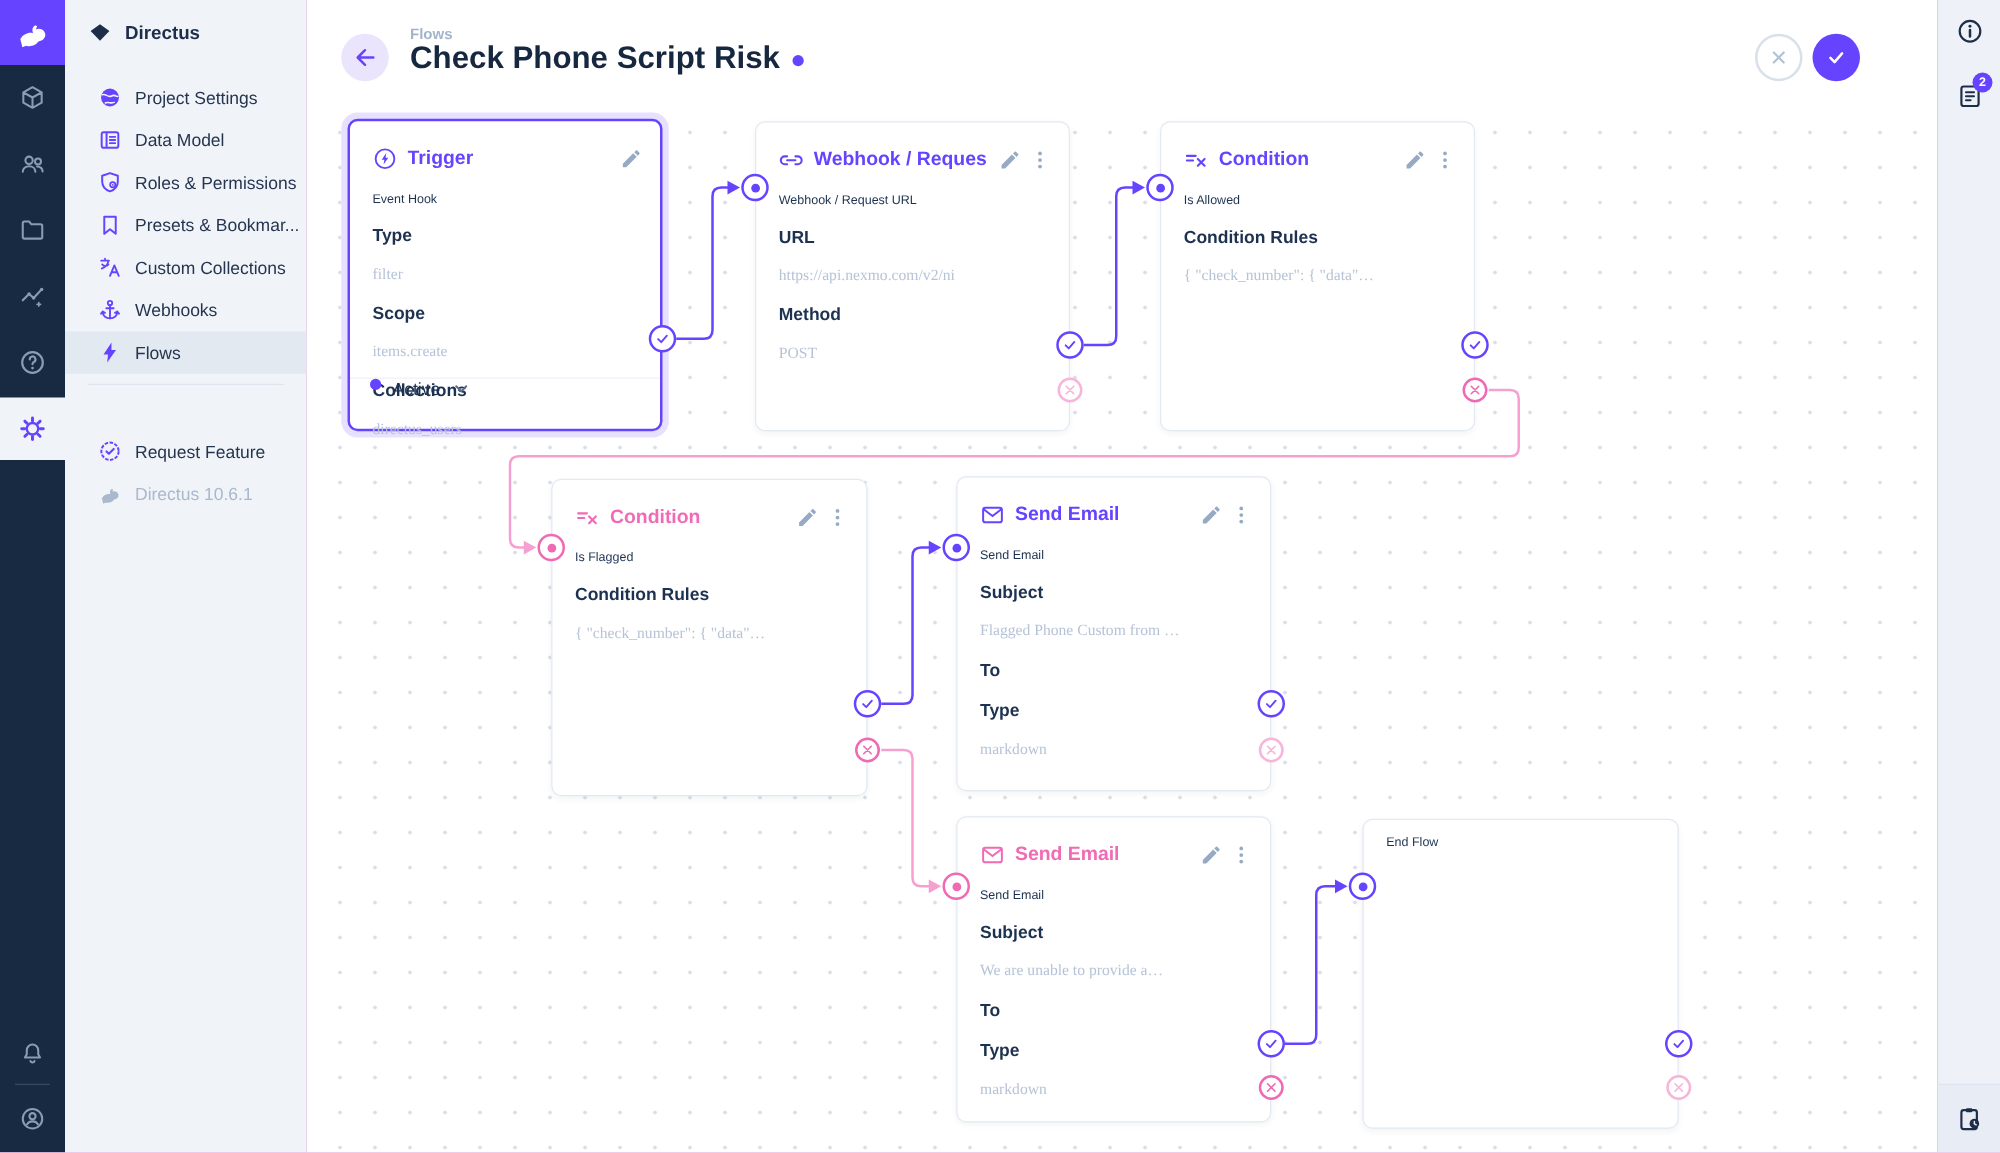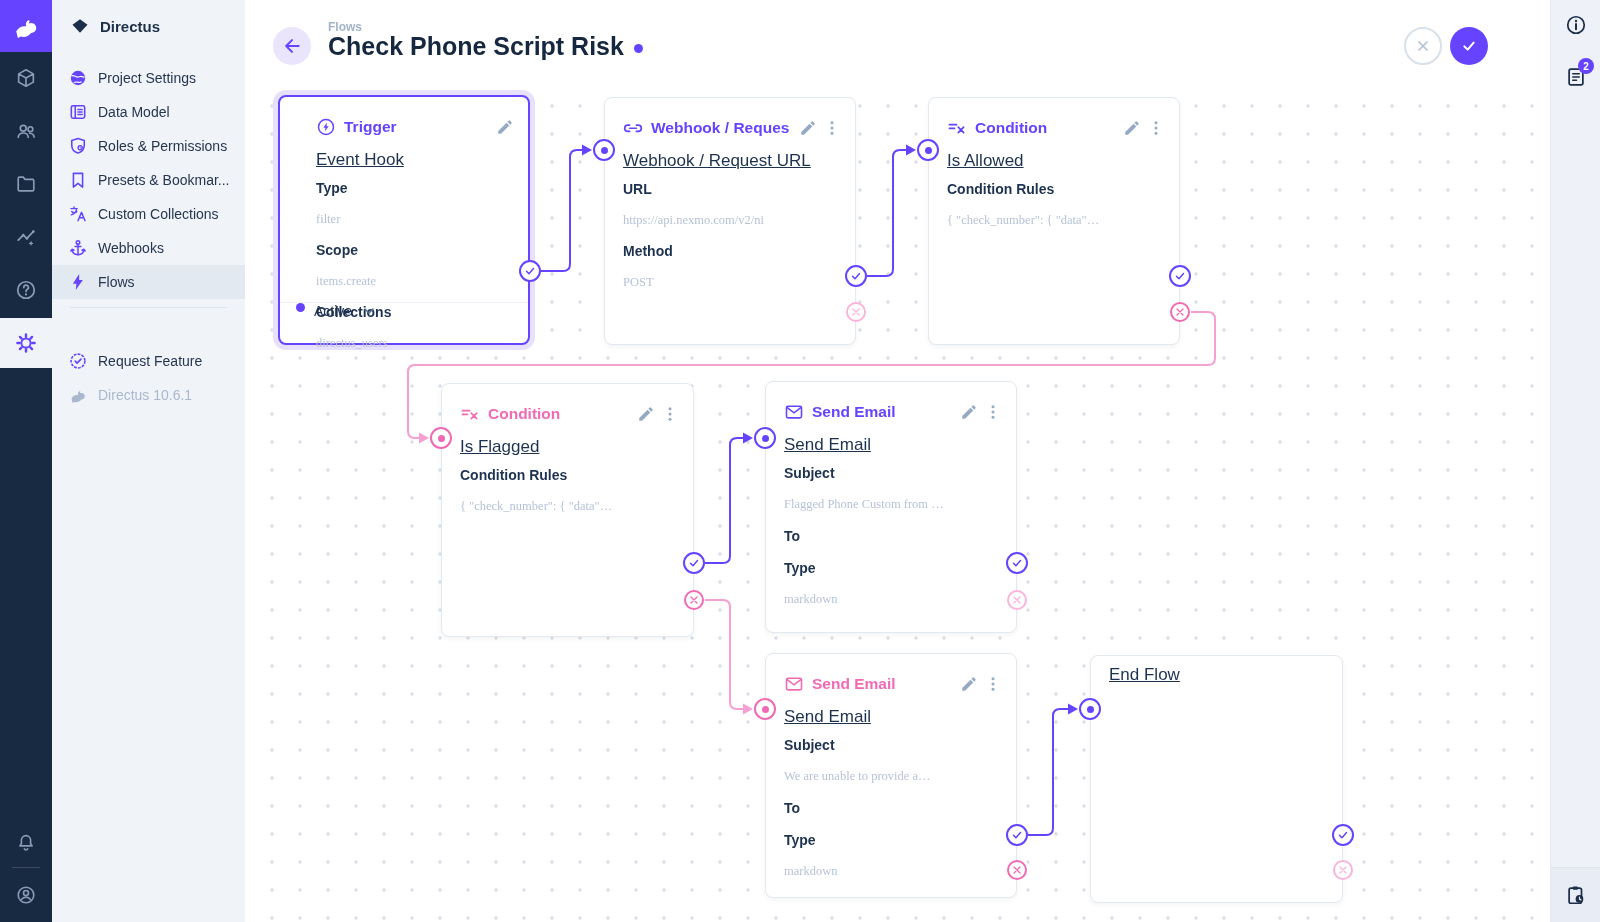--- a/index.html
+++ b/index.html
@@ -9,21 +9,21 @@
   
   #rail{position:absolute;left:0;top:0;width:52px;height:922px;background:#172a42;z-index:20;}
   #rail-logo{position:absolute;left:0;top:0;width:52px;height:52px;background:#6644ff;display:flex;align-items:center;justify-content:center;}
   .rail-ic{position:absolute;left:0;width:52px;height:40px;display:flex;align-items:center;justify-content:center;color:#8a9cb5;}
   .rail-ic svg.i{width:22px;height:22px;}
   #rail-active{position:absolute;left:0;top:318px;width:52px;height:50px;background:#f0f4f9;}
   .rail-div{position:absolute;left:12px;width:28px;height:1px;background:#37485f;}
   
   #sidebar{position:absolute;left:52px;top:0;width:193px;height:922px;background:#f0f4f9;z-index:19;}
   #sb-head{display:flex;align-items:center;gap:10px;height:52px;padding-left:18px;font-weight:700;font-size:15px;color:#1d2e49;}
-  .sb-item{position:absolute;left:0;width:193px;height:34px;display:flex;align-items:center;gap:10px;padding-left:16px;box-sizing:border-box;font-size:14px;color:#25354f;font-weight:500;cursor:pointer;}
+  .sb-item{position:absolute;left:0;width:193px;height:34px;display:flex;align-items:center;gap:10px;padding-left:26px;box-sizing:border-box;font-size:14px;color:#25354f;font-weight:500;cursor:pointer;}
   .sb-item .icon{color:#6644ff;}
   .sb-item.active{background:#e3e9f1;}
   .sb-item.version{color:#a9b8cc;}
   .sb-item.version .icon{color:#a9b8cc;}
   .sb-div{position:absolute;left:18px;right:18px;height:1px;background:#dfe5ee;}
   
   #rrail{position:absolute;right:0;top:0;width:50px;height:922px;background:#eef2f8;border-left:1px solid #e3e9f2;z-index:20;box-sizing:border-box;}
   .rr-ic{position:absolute;left:0;width:50px;height:40px;display:flex;align-items:center;justify-content:center;color:#1d2e49;}
   .rr-ic svg.i{width:22px;height:22px;}
   #rr-badge{position:absolute;right:6px;top:58px;min-width:16px;height:16px;border-radius:8px;background:#6644ff;color:#fff;font-size:10px;font-weight:700;display:flex;align-items:center;justify-content:center;z-index:2;}
@@ -34,30 +34,30 @@
   #wires{position:absolute;left:0;top:0;z-index:2;}
   
   #back-btn{position:absolute;left:28px;top:27px;width:38px;height:38px;border-radius:50%;background:#eae5fd;color:#6644ff;display:flex;align-items:center;justify-content:center;z-index:10;cursor:pointer;}
   #crumb{position:absolute;left:83px;top:20px;font-size:12px;font-weight:600;color:#a3b4c9;z-index:10;}
   #pg-title{position:absolute;left:83px;top:32px;font-size:25px;font-weight:700;color:#16283f;z-index:10;display:flex;align-items:center;gap:10px;}
   #pg-title .dot{width:9px;height:9px;border-radius:50%;background:#6644ff;margin-top:4px;}
   #btn-cancel{position:absolute;left:1159px;top:27px;width:38px;height:38px;border-radius:50%;background:#fff;border:2px solid #d8e0ea;color:#b3c1d4;display:flex;align-items:center;justify-content:center;box-sizing:border-box;z-index:10;cursor:pointer;}
   #btn-save{position:absolute;left:1205px;top:27px;width:38px;height:38px;border-radius:50%;background:#6644ff;color:#fff;display:flex;align-items:center;justify-content:center;z-index:10;cursor:pointer;}
   
   .card{position:absolute;background:#fff;border:1px solid #e2e9f1;border-radius:8px;box-shadow:0 2px 5px rgba(23,41,64,.05);z-index:3;box-sizing:border-box;}
-  .card.selected{border:2px solid #6644ff;box-shadow:0 0 0 5px #e7e1ff;padding-left:18px;}
+  .card.selected{border:2px solid #6644ff;box-shadow:0 0 0 5px #e7e1ff;}
   .head{display:flex;align-items:center;gap:8px;height:44px;box-sizing:border-box;padding:16px 12px 0 18px;}
   .title{font-size:15.5px;font-weight:700;max-width:150px;white-space:nowrap;overflow:hidden;}
   .accent-t{color:#6644ff;}
   .pink-t{color:#f06ab5;}
   .t-icon{width:20px;height:20px;flex:0 0 auto;}
   .acts{margin-left:auto;display:flex;gap:2px;color:#97aac3;}
   .acts .icon{width:22px;height:22px;cursor:pointer;}
   .acts svg.i{width:18px;height:18px;}
-  .name{padding:0 18px;margin-top:9px;line-height:20px;font-size:17px;color:#1d3251;text-decoration:underline;}
+  .name{padding:0 18px;margin-top:9px;line-height:20px;font-size:10px;color:#1d3251;}
   .fl{font-size:14px;font-weight:600;color:#1d3251;margin:9px 18px 1px;line-height:19px;}
   .fv{font-family:Liberation Serif, serif;font-size:12.5px;color:#b6c3d7;margin:12px 18px;line-height:19px;white-space:nowrap;overflow:hidden;}
   .t-foot{position:absolute;left:0;right:0;bottom:0;height:40px;border-top:1px solid #edf1f7;display:flex;gap:9px;padding:0 16px;font-size:14px;color:#1d3251;cursor:pointer;}
   .t-foot .sdot{width:9px;height:9px;border-radius:50%;background:#6644ff;}
   .t-foot svg.i{width:16px;height:16px;color:#5b6f8d;}
   
   .conn{position:absolute;width:22px;height:22px;border-radius:50%;background:#fff;border:2px solid #6644ff;color:#6644ff;display:flex;align-items:center;justify-content:center;box-sizing:border-box;z-index:5;cursor:pointer;}
   .conn.reject{width:20px;height:20px;border-color:#ef6ab3;color:#ef6ab3;}
   .conn.reject.muted{border-color:#f8b4da;color:#f8b4da;}
   .conn.pink-c{border-color:#ef6ab3;color:#ef6ab3;}

